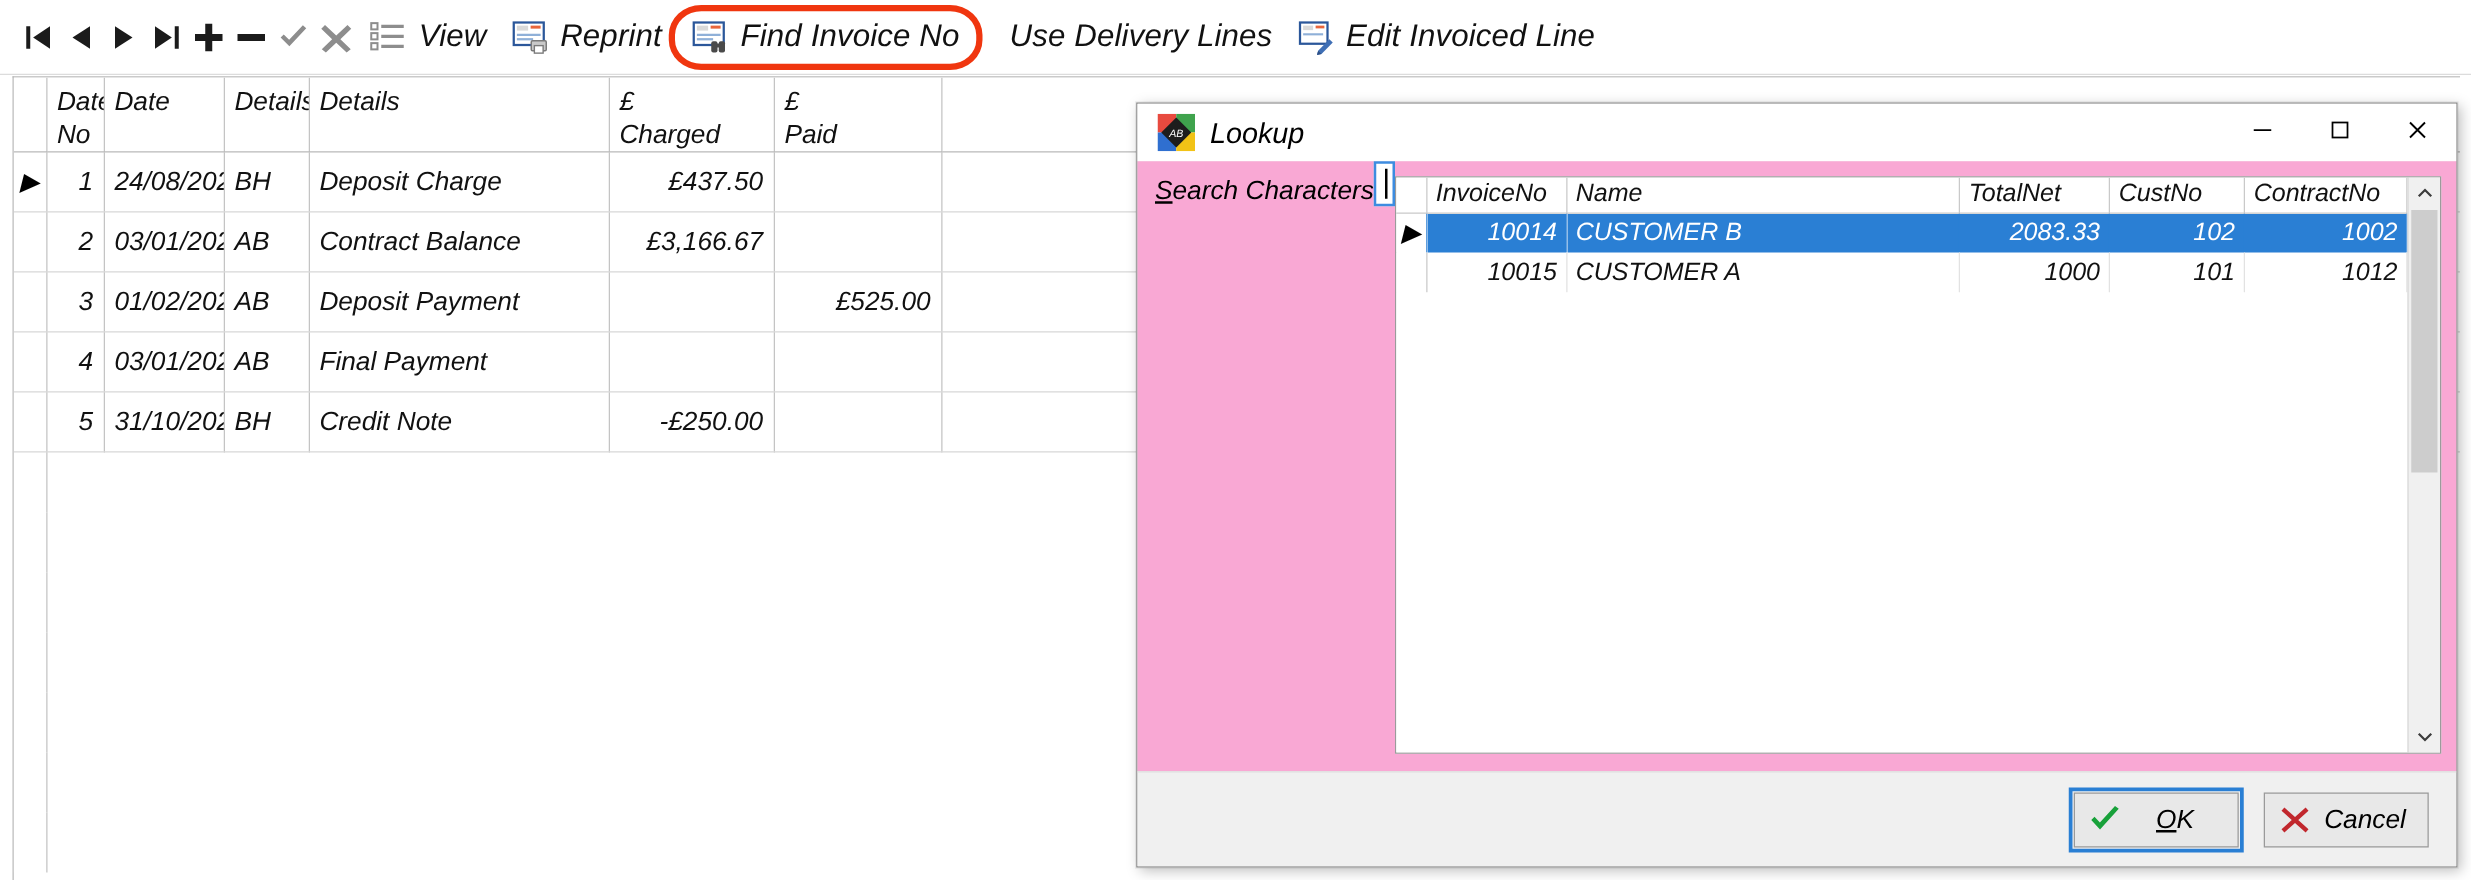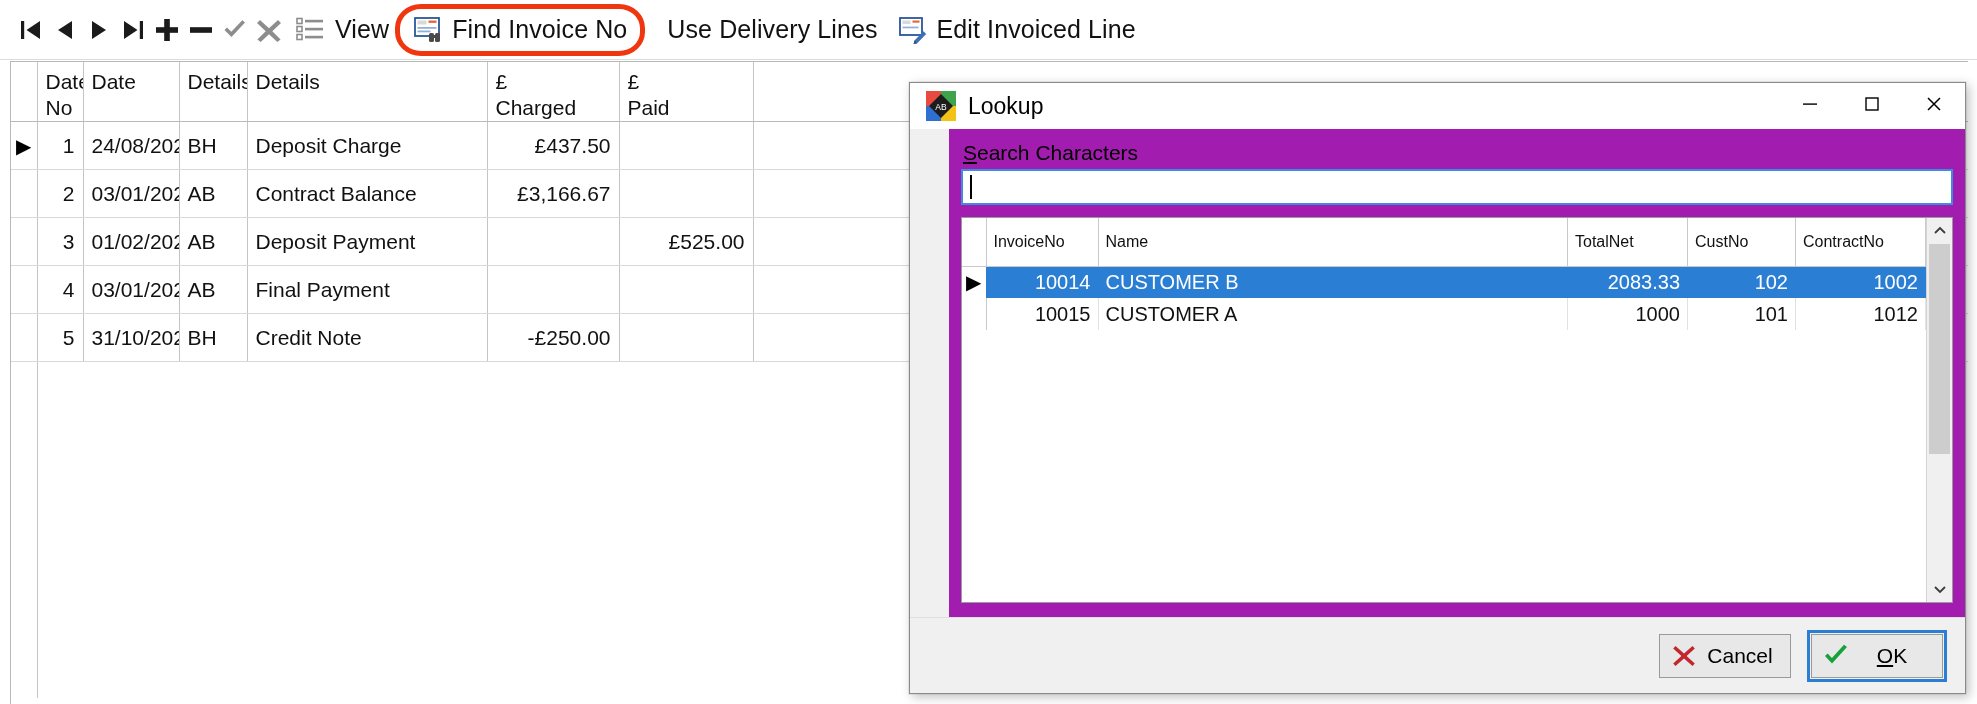--- a/index.html
+++ b/index.html
@@ -4,21 +4,21 @@
 <style>
   * { box-sizing: border-box; }
   html, body {
     margin: 0; padding: 0;
     width: 1977px; height: 704px;
     overflow: hidden;
     background: #ffffff;
     font-family: "Liberation Sans", sans-serif;
   }
 
-  #root { position: relative; width: 1977px; height: 704px; background:#ffffff; }
+  #root { position: relative; width: 1977px; height: 704px; background:#ffffff;font-style:italic; }
 
   
   #toolbar {
     position: absolute; left: 0; top: 0; width: 1977px; height: 60px;
     background: #ffffff;
     display: flex; align-items: center;
     padding-left: 14px;
     border-bottom: 1px solid #dcdcdc;
   }
   .nav-btn {
@@ -127,25 +127,24 @@
   }
   .win-btn {
     width: 62px; height: 46px;
     display: flex; align-items: center; justify-content: center;
     cursor: pointer; flex: none;
     color: #000;
   }
 
   #lk-body {
     flex: 1;
-    background: #a21caf;
+    background: #f9a8d4;
     padding: 0 12px;
-    display: flex; flex-direction: column;
+    display: flex; flex-direction: row;
     min-height: 0;
-    margin-left: 39px;
   }
   #lk-search-label {
     font-size: 21px; color: #000;
     margin: 12px 0 4px 2px;
   }
   #lk-search-label .acc { text-decoration: underline; }
   #lk-search-input {
     height: 36px;
     background: #ffffff;
     border: 2px solid #3d8ce0;
@@ -166,26 +165,26 @@
     min-height: 0;
     overflow: hidden;
   }
   #lk-grid-inner { flex: 1; min-width: 0; display:flex; flex-direction:column; }
   table.lkgrid {
     border-collapse: collapse;
     table-layout: fixed;
     width: 100%;
   }
   table.lkgrid th {
-    font-size: 16px; font-weight: normal; color: #111;
+    font-size: 20px; font-weight: normal; color: #111;
     background: #ffffff;
     border-right: 1px solid #c9c9c9;
     border-bottom: 1px solid #c9c9c9;
     text-align: left;
-    height: 48px;
+    height: 28px;
     padding: 0 7px;
     white-space: nowrap;
   }
   table.lkgrid td {
     font-size: 20px; color: #111;
     height: 32px;
     padding: 0 7px;
     border-right: 1px solid #e2e2e2;
     white-space: nowrap;
     overflow: hidden;
@@ -321,20 +320,34 @@
           <rect x="1" y="18.5" width="5" height="5" fill="none" stroke="#8d8d8d" stroke-width="1.6"></rect>
           <rect x="9" y="3.8" width="18" height="2.6" fill="#8d8d8d"></rect>
           <rect x="9" y="11.8" width="18" height="2.6" fill="#8d8d8d"></rect>
           <rect x="9" y="19.8" width="18" height="2.6" fill="#8d8d8d"></rect>
         </svg>
       </span>
       <span class="tool-label">View</span>
     </div>
 
 
+    <div class="tool-item">
+      <span class="tool-icon">
+        <svg width="30" height="28" viewBox="0 0 30 28">
+          <rect x="2" y="2" width="24" height="18" fill="#ffffff" stroke="#2b579a" stroke-width="1.8"></rect>
+          <rect x="4.5" y="4.5" width="9" height="4" fill="#d9d9d9"></rect>
+          <rect x="15.5" y="4.5" width="8" height="2.4" fill="#e8663c"></rect>
+          <rect x="4.5" y="11" width="19" height="1.8" fill="#8fb0d8"></rect>
+          <rect x="4.5" y="14.5" width="13" height="1.8" fill="#8fb0d8"></rect>
+          <rect x="16" y="16.5" width="12" height="8" rx="1" fill="#c9c9c9" stroke="#7a7a7a" stroke-width="1.2"></rect>
+          <rect x="18.5" y="20.5" width="7" height="6" fill="#ffffff" stroke="#7a7a7a" stroke-width="1.1"></rect>
+        </svg>
+      </span>
+      <span class="tool-label">Reprint</span>
+    </div>
 
     <div id="find-invoice-wrap">
       <div id="find-invoice-ring"></div>
       <span class="tool-icon">
         <svg width="30" height="28" viewBox="0 0 30 28">
           <rect x="2" y="2" width="24" height="18" fill="#ffffff" stroke="#2b579a" stroke-width="1.8"></rect>
           <rect x="4.5" y="4.5" width="9" height="4" fill="#d9d9d9"></rect>
           <rect x="15.5" y="4.5" width="8" height="2.4" fill="#e8663c"></rect>
           <rect x="4.5" y="11" width="19" height="1.8" fill="#8fb0d8"></rect>
           <rect x="4.5" y="14.5" width="13" height="1.8" fill="#8fb0d8"></rect>
@@ -626,32 +639,32 @@
           <div class="sb-arrow">
             <svg width="14" height="14" viewBox="0 0 14 14">
                 <path d="M2 5 L7 10 L12 5" stroke="#3c3c3c" stroke-width="1.8" fill="none"></path>
               </svg>
           </div>
         </div>
       </div>
     </div>
 
     <div id="lk-footer">
+      <div class="dlg-btn focus">
+        <span class="bicon">
+          <svg width="26" height="24" viewBox="0 0 26 24">
+              <path d="M2 12 L9 19.5 L24 3 L21 0.8 L8.9 14 L4.6 9.4 Z" fill="#18a13a"></path>
+            </svg>
+        </span>
+        <span class="blabel"><span class="acc">O</span><span>K</span></span>
+      </div>
       <div class="dlg-btn">
         <span class="bicon">
           <svg width="24" height="24" viewBox="0 0 24 24">
               <path d="M3.5 2 L12 9.6 L20.5 2 L22.8 4.6 L14.6 12 L22.8 19.4 L20.5 22 L12 14.4 L3.5 22 L1.2 19.4 L9.4 12 L1.2 4.6 Z" fill="#c1272d"></path>
             </svg>
         </span>
         <span class="blabel">Cancel</span>
       </div>
-      <div class="dlg-btn focus">
-        <span class="bicon">
-          <svg width="26" height="24" viewBox="0 0 26 24">
-              <path d="M2 12 L9 19.5 L24 3 L21 0.8 L8.9 14 L4.6 9.4 Z" fill="#18a13a"></path>
-            </svg>
-        </span>
-        <span class="blabel"><span class="acc">O</span><span>K</span></span>
-      </div>
     </div>
   </div>
 
 </div>
 
 </body></html>

